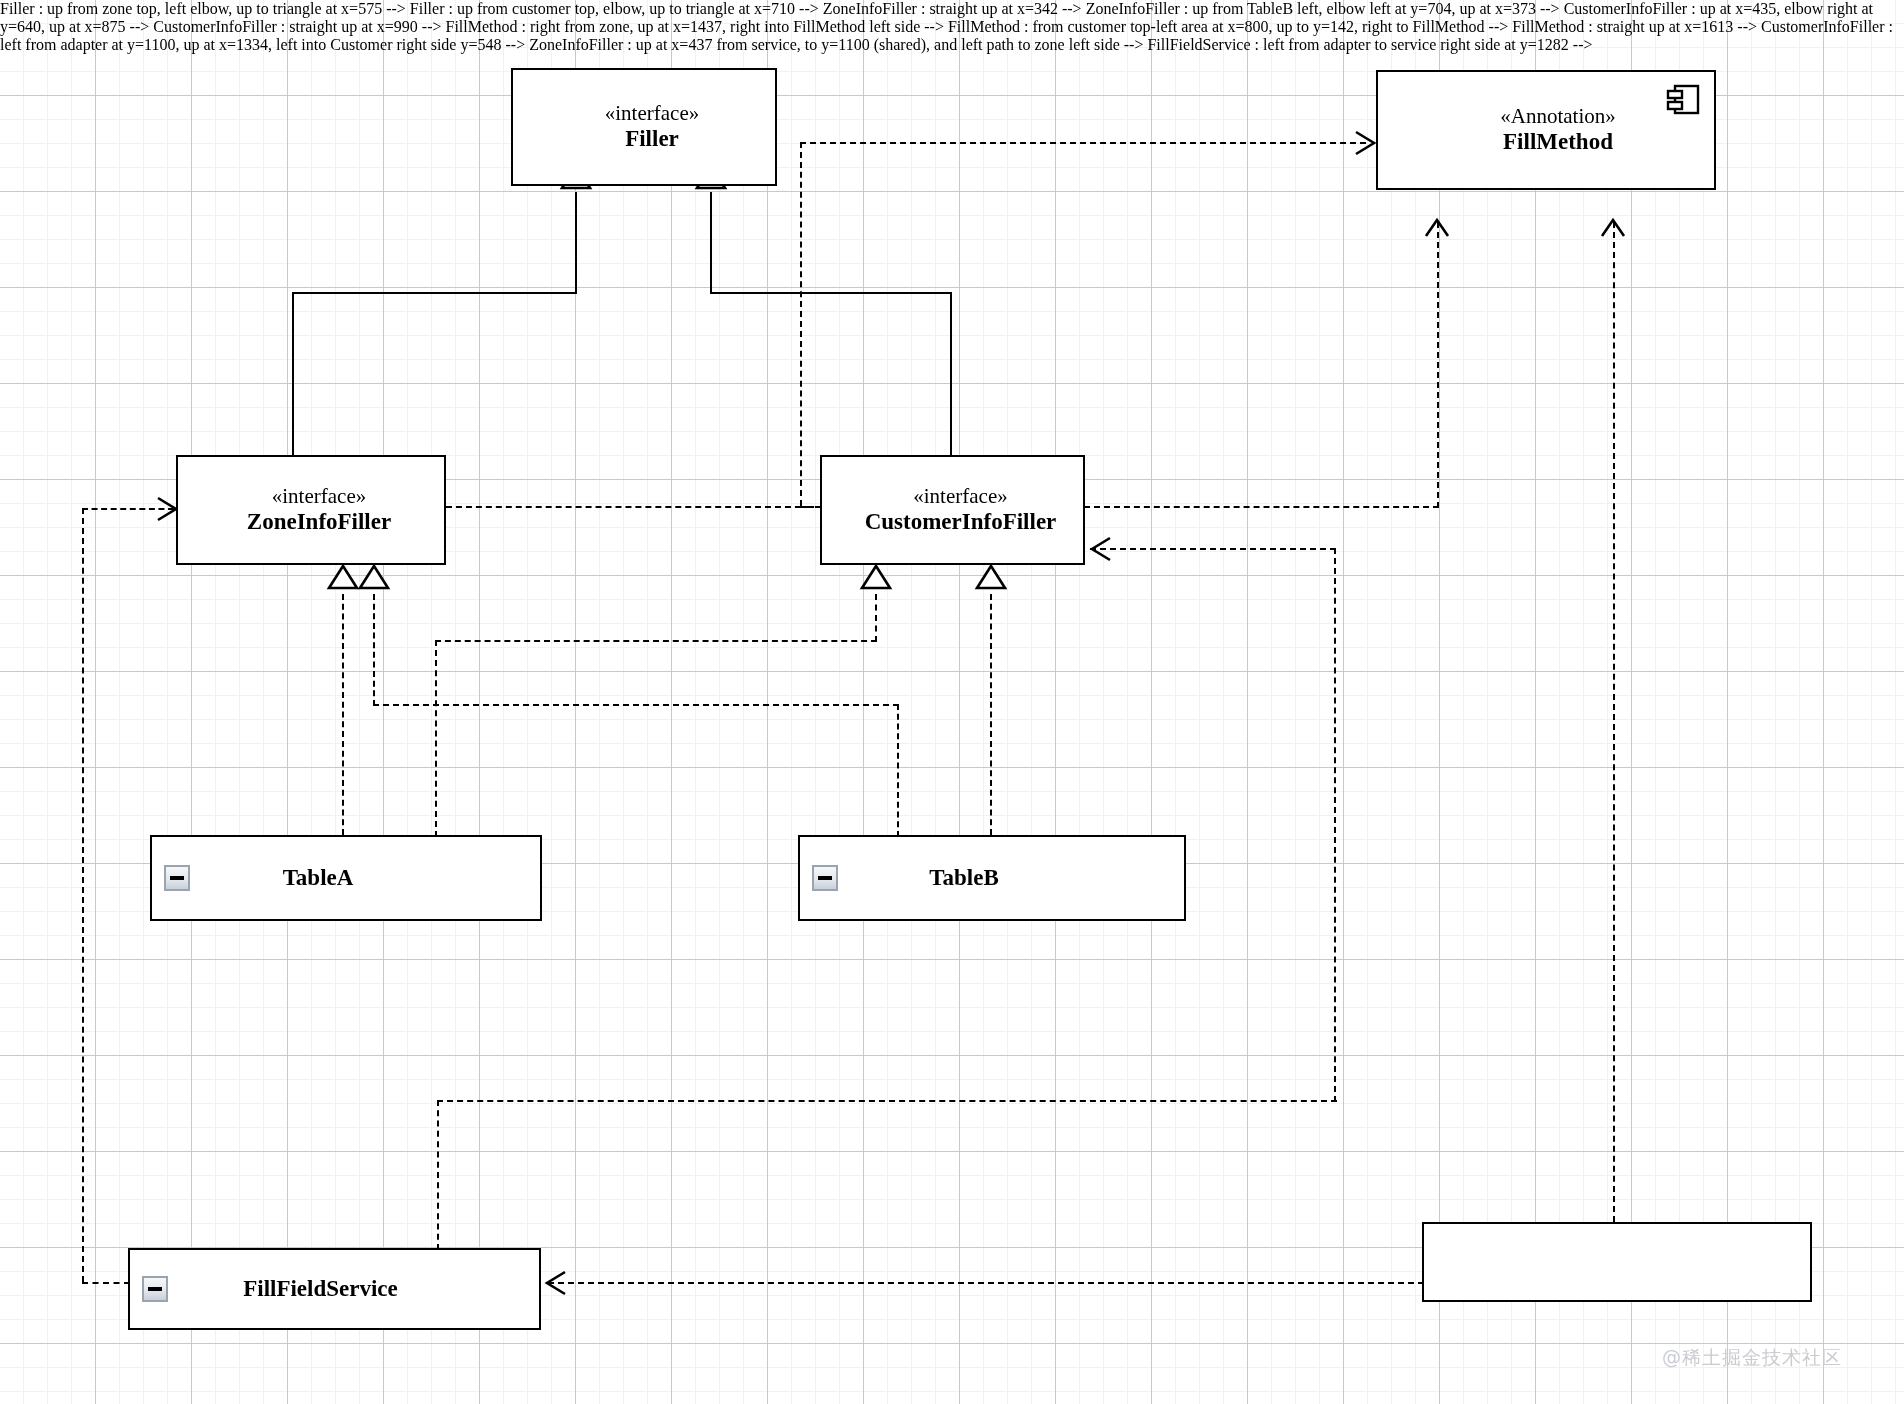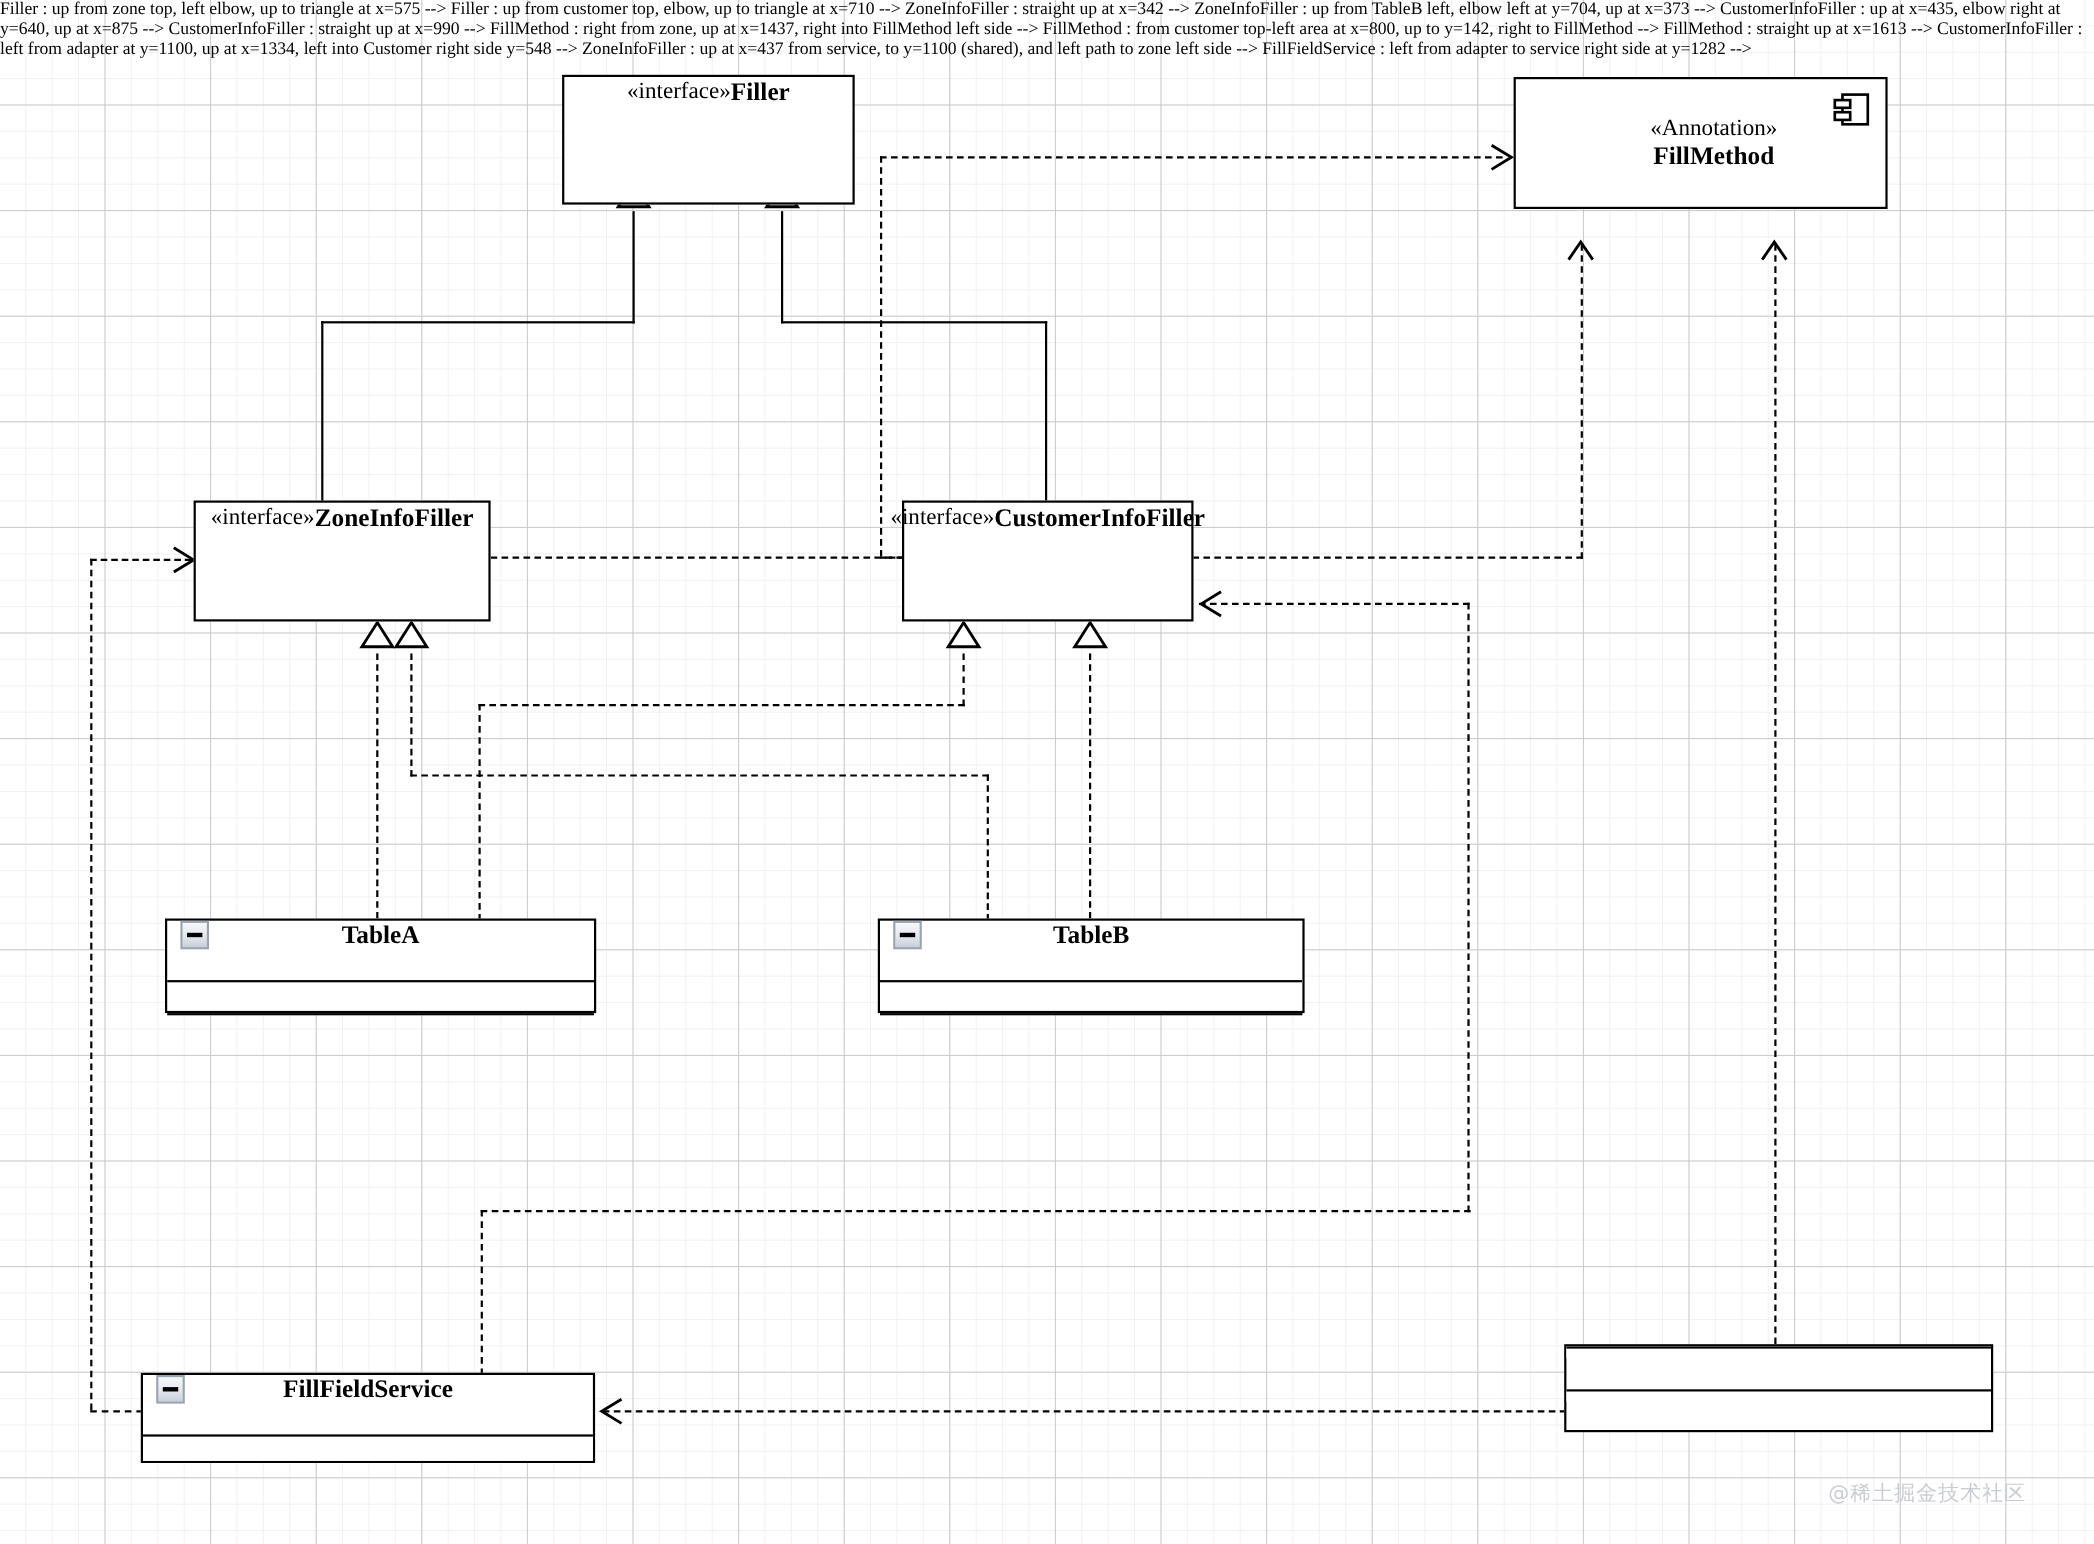--- a/index.html
+++ b/index.html
@@ -29,23 +29,24 @@
 
   
   .node {
     position: absolute;
     box-sizing: border-box;
     background: #ffffff;
     border: 2px solid #000000;
   }
   .iface-node {
     display: flex;
-    flex-direction: row;
-    align-items: flex-start;
+    flex-direction: column;
+    align-items: center;
     justify-content: center;
+    padding-left: 16px;
   }
   .stereo {
     font-size: 21px;
     line-height: 1.15;
     color: #000;
     font-weight: 400;
   }
   .iface-name {
     font-size: 23px;
     font-weight: bold;
@@ -64,21 +65,21 @@
     position: absolute;
     top: 11px;
     right: 14px;
     width: 34px;
     height: 34px;
   }
 
   
   .class-node {
     display: flex;
-    flex-direction: column;
+    flex-direction: row;
     padding: 0;
     gap: 28px;
   }
   .class-title {
     position: relative;
     flex: 1 1 auto;
     display: flex;
     align-items: center;
     justify-content: center;
     font-size: 23px;

